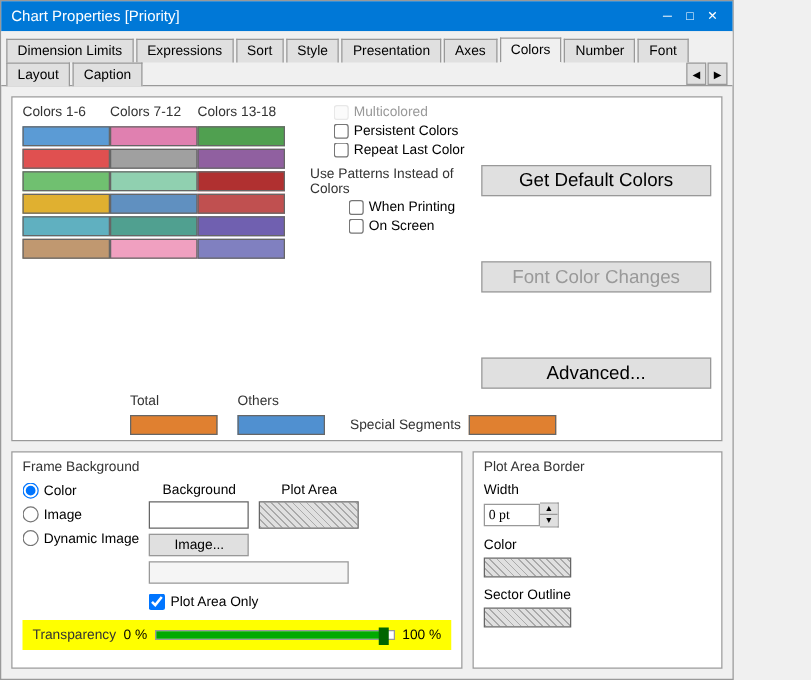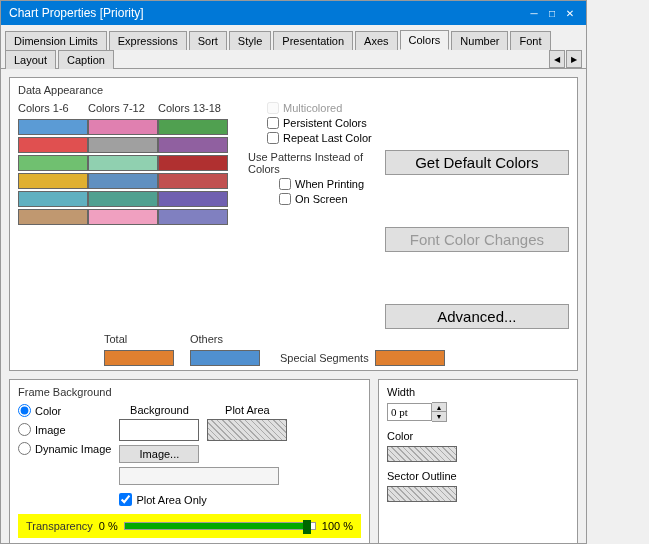--- a/index.html
+++ b/index.html
@@ -449,21 +449,20 @@
     </div>
     <div class="tab-nav-btn">
       <button class="tab-nav-arrow">◀</button>
       <button class="tab-nav-arrow">▶</button>
     </div>
   </div>
 
   <div class="content">
 
     <div class="top-section">
-      <div class="section-title">Data Appearance</div>
       <div style="display:flex; gap:8px;">
 
         <div style="display:flex; gap:0;">
 
           <div class="color-group">
             <div class="color-group-title">Colors 1-6</div>
             <div class="color-swatch" style="background:#5b9bd5;"></div>
             <div class="color-swatch" style="background:#e05050;"></div>
             <div class="color-swatch" style="background:#70c070;"></div>
             <div class="color-swatch" style="background:#e0b030;"></div>
@@ -590,20 +589,21 @@
             <div class="slider-track">
               <div class="slider-fill"></div>
               <div class="slider-thumb"></div>
             </div>
           </div>
           <span class="transparency-pct">100 %</span>
         </div>
       </div>
 
       <div class="plot-border-section">
+        <div class="section-title">Plot Area Border</div>
 
         <div class="field-row">
           <span class="field-label">Width</span>
         </div>
         <div class="spinbox" style="margin-bottom:8px;">
           <input type="text" value="0 pt" style="width: 45px; height: 18px; border: 1px solid rgb(153, 153, 153); font-size: 11px; padding: 1px 3px;">
           <div class="spinbox-btns">
             <button class="spinbox-btn">▲</button>
             <button class="spinbox-btn">▼</button>
           </div>

